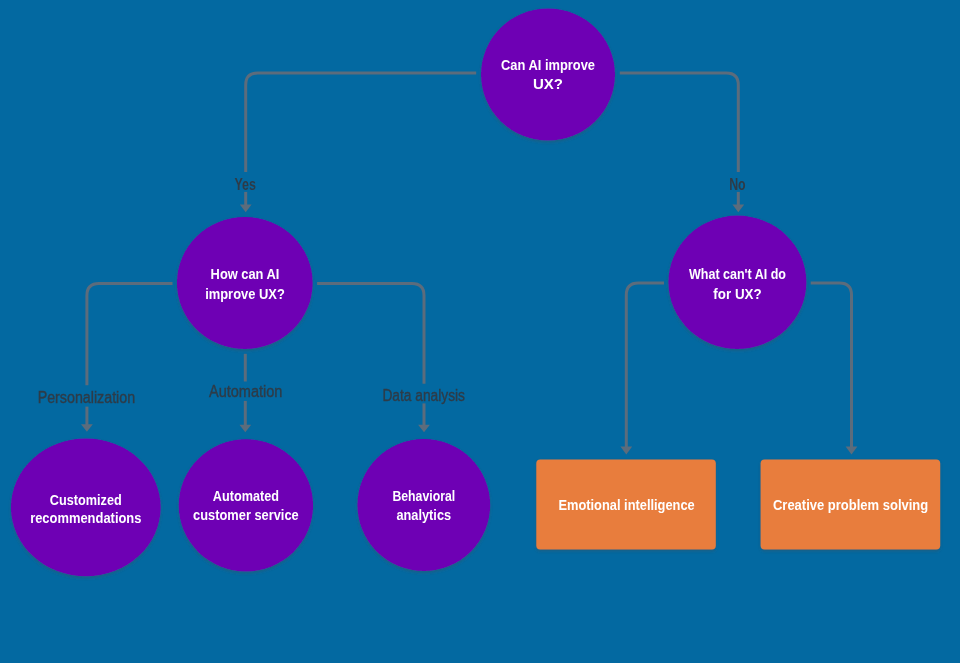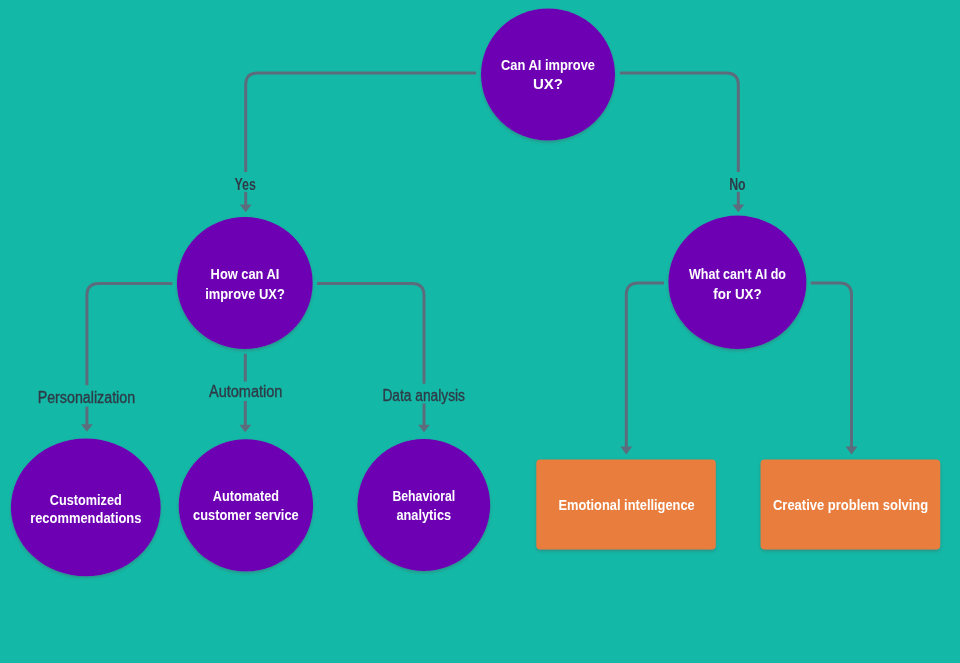--- a/index.html
+++ b/index.html
@@ -1,16 +1,16 @@
 <!DOCTYPE html>
 <html><head>
 <meta charset="utf-8">
 <style>
   html,body{margin:0;padding:0;background:#ffffff;}
-  .stage{width:960px;height:663px;position:relative;overflow:hidden;background:#14b8a6;}
+  .stage{width:960px;height:663px;position:relative;overflow:hidden;background:#0369a1;}
   text{font-family:"Liberation Sans",sans-serif;}
   .node{font-weight:700;fill:#ffffff;font-size:15px;}
   .lbl{font-weight:400;fill:#2e3b47;font-size:16px;stroke:#2e3b47;stroke-width:0.35;paint-order:stroke;}
   .yn{font-weight:700;fill:#2e3b47;font-size:16px;}
   .edge{stroke:#5c6c7c;stroke-width:3;fill:none;}
   .ah{fill:#5c6c7c;stroke:none;}
 </style>
 </head>
 <body>
 <div class="stage">

